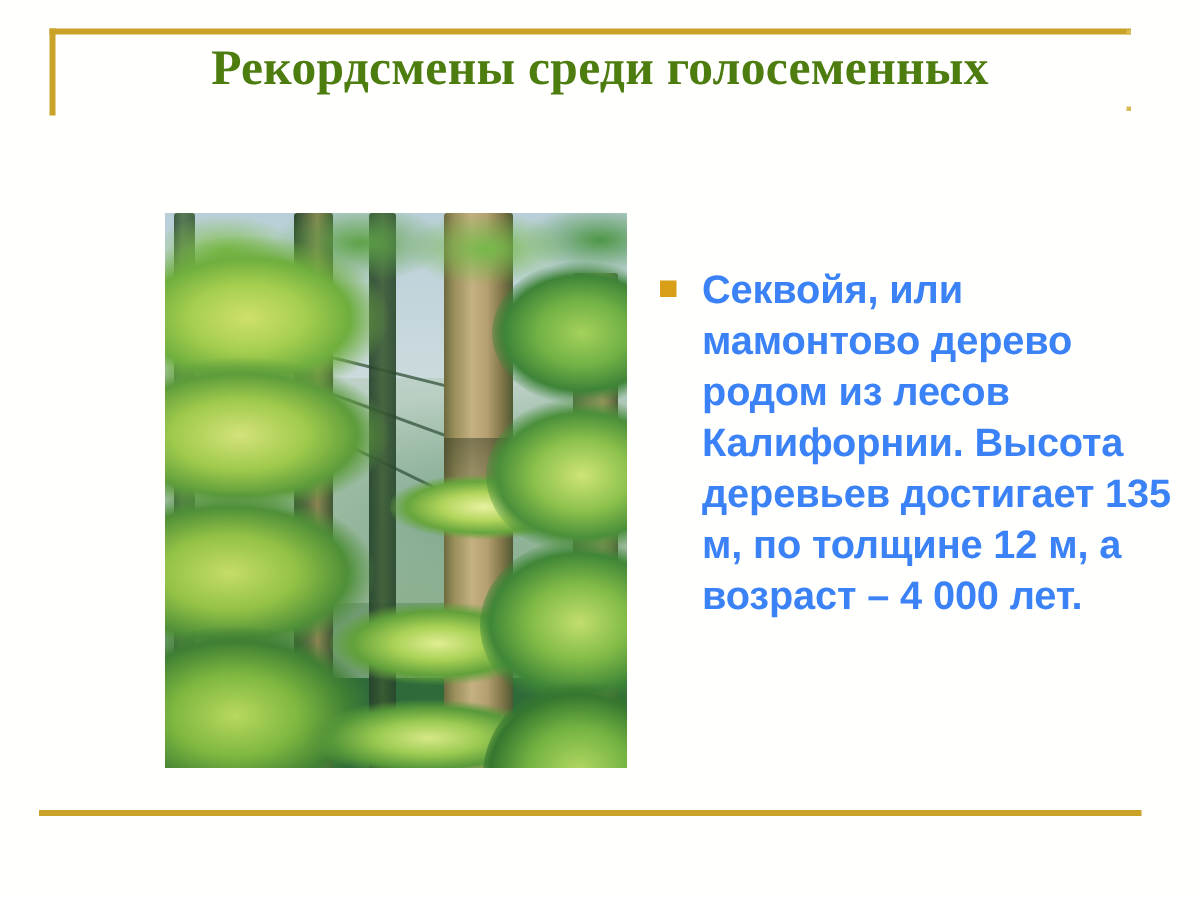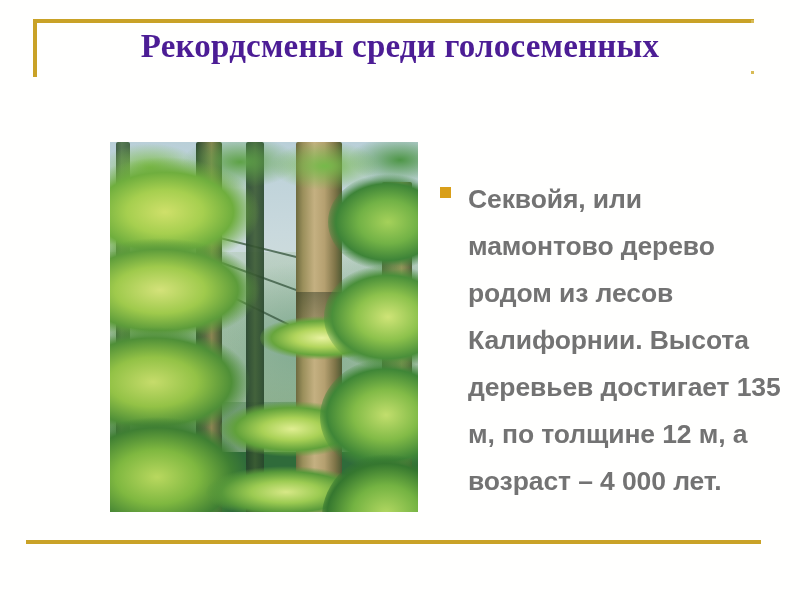--- a/index.html
+++ b/index.html
@@ -67,21 +67,21 @@
   .title {
     position: absolute;
     left: 60px;
     top: 26px;
     width: 680px;
     text-align: center;
     font-family: "Liberation Serif", "DejaVu Serif", serif;
     font-weight: bold;
     font-size: 33px;
     line-height: 40px;
-    color: #4c1d95;
+    color: #4d7c0f;
     letter-spacing: 0.2px;
     white-space: nowrap;
   }
 
   
   .picture {
     position: absolute;
     left: 110px;
     top: 142px;
     width: 308px;
@@ -241,22 +241,22 @@
     height: 11px;
     background: #d99f19;
     margin-top: 11px;
     margin-right: 17px;
   }
   .bullet-text {
     flex: 1 1 auto;
     font-family: "Liberation Sans", sans-serif;
     font-weight: bold;
     font-size: 26.5px;
-    line-height: 47px;
-    color: #737373;
+    line-height: 34px;
+    color: #3b82f6;
     letter-spacing: -0.1px;
   }
 </style>
 </head>
 <body>
 
 <div class="slide">
 
   <div class="frame-top"></div>
   <div class="frame-left"></div>

